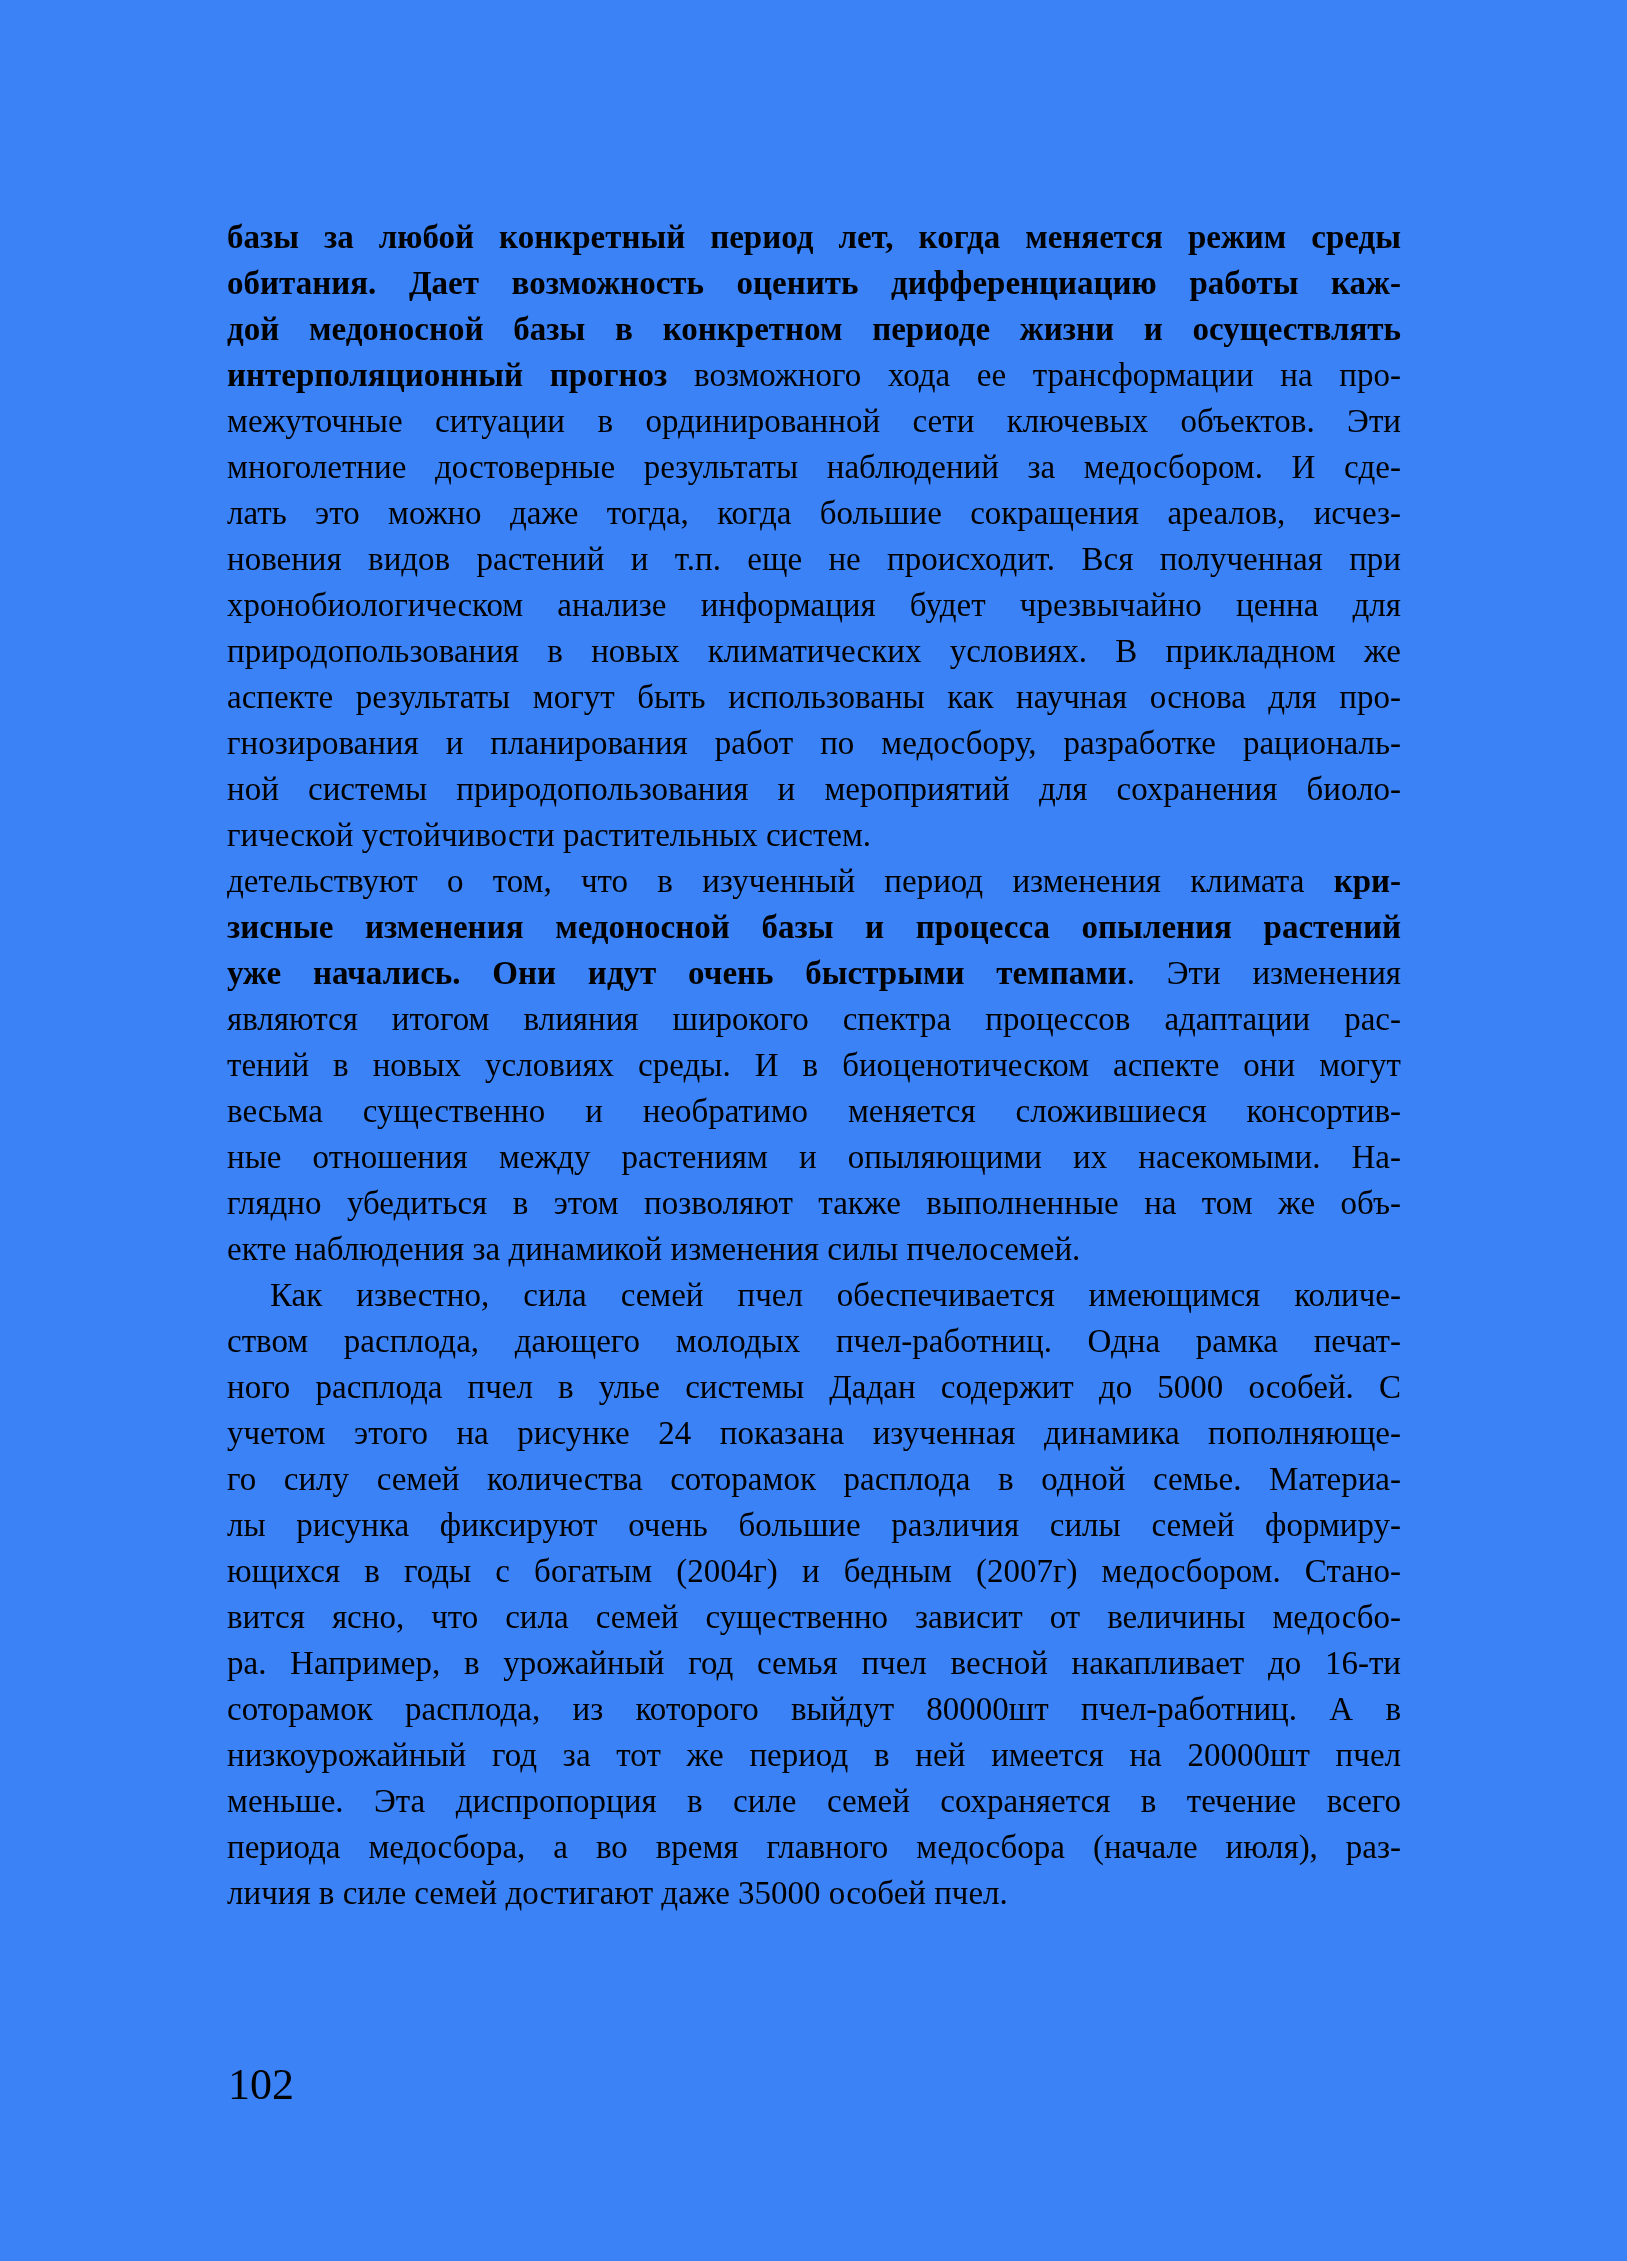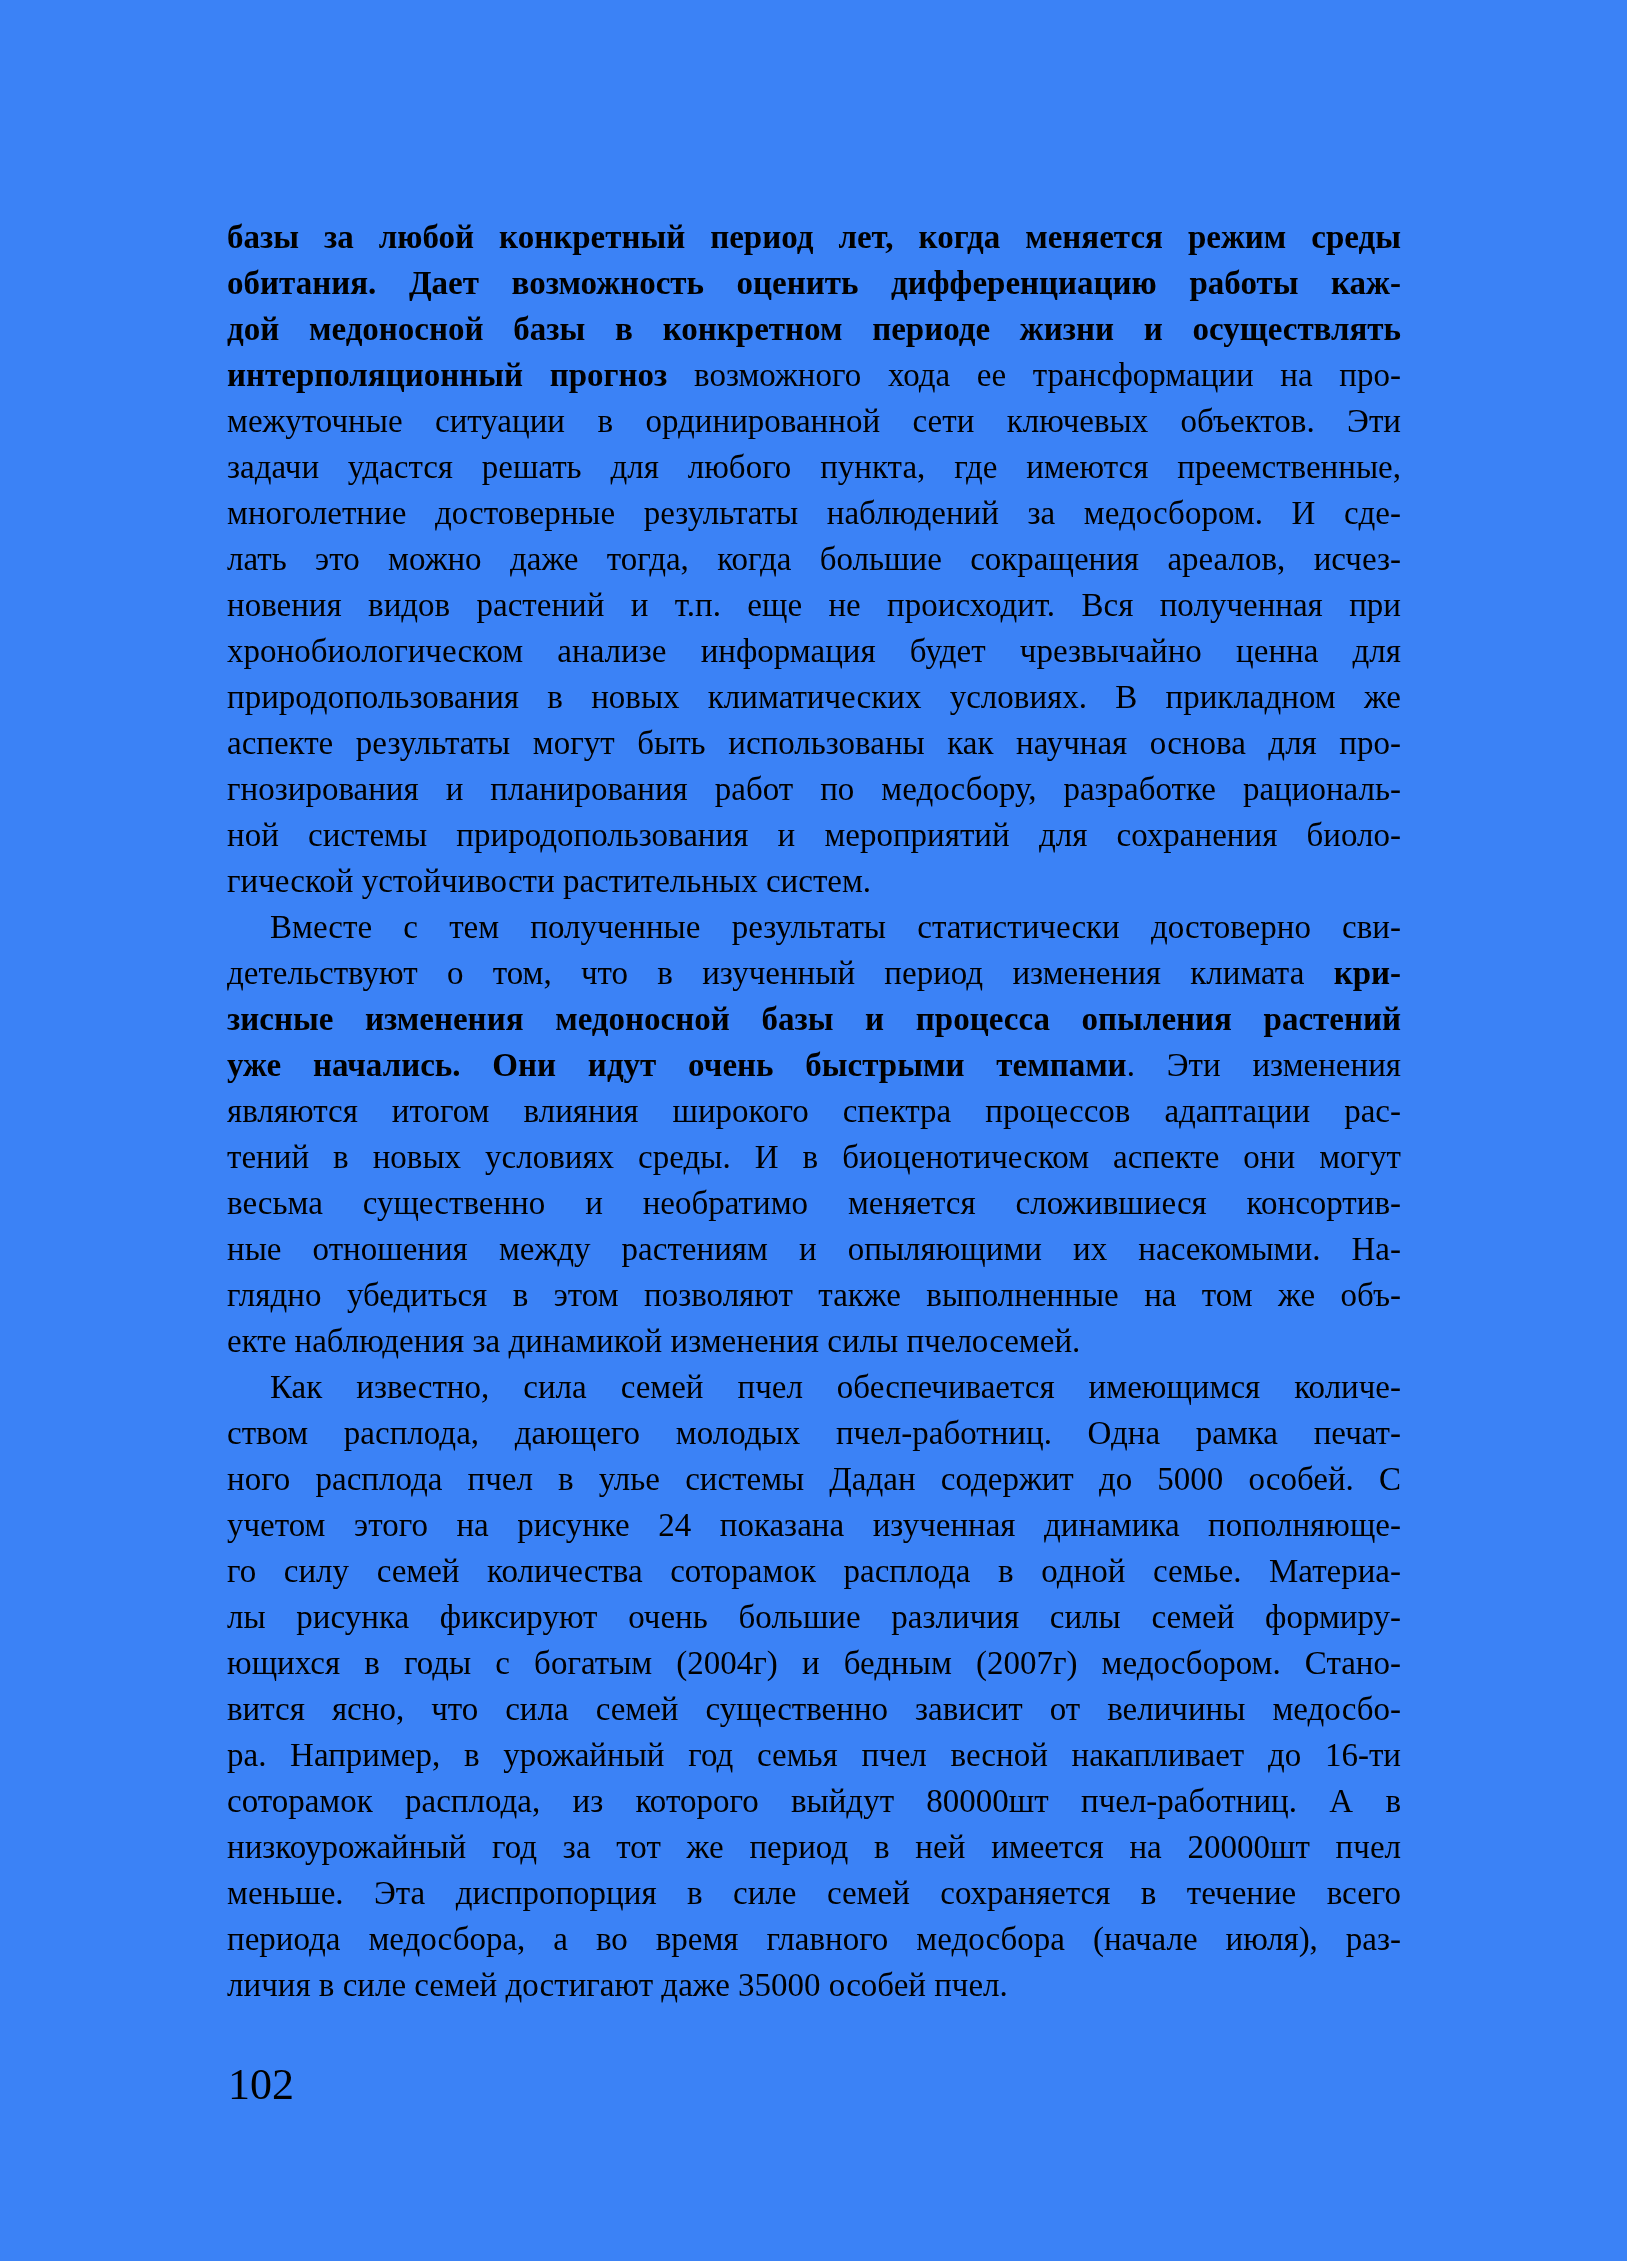--- a/index.html
+++ b/index.html
@@ -61,33 +61,31 @@
 <body>
 
 <div class="page">
   <div class="text-block">
       <div class="paragraph">
         <div class="line"><span class="seg-b">базы за любой конкретный период лет, когда меняется режим среды</span></div>
         <div class="line"><span class="seg-b">обитания. Дает возможность оценить дифференциацию работы каж-</span></div>
         <div class="line"><span class="seg-b">дой медоносной базы в конкретном периоде жизни и осуществлять</span></div>
         <div class="line"><span class="seg-b">интерполяционный прогноз</span><span class="seg-r"> возможного хода ее трансформации на про-</span></div>
         <div class="line"><span class="seg-r">межуточные ситуации в ординированной сети ключевых объектов. Эти</span></div>
-        <div class="line"><span class="seg-r">задачи удастся решать для любого пункта, где имеются преемственные,</span></div>
         <div class="line"><span class="seg-r">многолетние достоверные результаты наблюдений за медосбором. И сде-</span></div>
         <div class="line"><span class="seg-r">лать это можно даже тогда, когда большие сокращения ареалов, исчез-</span></div>
         <div class="line"><span class="seg-r">новения видов растений и т.п. еще не происходит. Вся полученная при</span></div>
         <div class="line"><span class="seg-r">хронобиологическом анализе информация будет чрезвычайно ценна для</span></div>
         <div class="line"><span class="seg-r">природопользования в новых климатических условиях. В прикладном же</span></div>
         <div class="line"><span class="seg-r">аспекте результаты могут быть использованы как научная основа для про-</span></div>
         <div class="line"><span class="seg-r">гнозирования и планирования работ по медосбору, разработке рациональ-</span></div>
         <div class="line"><span class="seg-r">ной системы природопользования и мероприятий для сохранения биоло-</span></div>
         <div class="line last"><span class="seg-r">гической устойчивости растительных систем.</span></div>
       </div>
       <div class="paragraph">
-        <div class="line indent"><span class="seg-r">Вместе с тем полученные результаты статистически достоверно сви-</span></div>
         <div class="line"><span class="seg-r">детельствуют о том, что в изученный период изменения климата </span><span class="seg-b">кри-</span></div>
         <div class="line"><span class="seg-b">зисные изменения медоносной базы и процесса опыления растений</span></div>
         <div class="line"><span class="seg-b">уже начались. Они идут очень быстрыми темпами</span><span class="seg-r">. Эти изменения</span></div>
         <div class="line"><span class="seg-r">являются итогом влияния широкого спектра процессов адаптации рас-</span></div>
         <div class="line"><span class="seg-r">тений в новых условиях среды. И в биоценотическом аспекте они могут</span></div>
         <div class="line"><span class="seg-r">весьма существенно и необратимо меняется сложившиеся консортив-</span></div>
         <div class="line"><span class="seg-r">ные отношения между растениям и опыляющими их насекомыми. На-</span></div>
         <div class="line"><span class="seg-r">глядно убедиться в этом позволяют также выполненные на том же объ-</span></div>
         <div class="line last"><span class="seg-r">екте наблюдения за динамикой изменения силы пчелосемей.</span></div>
       </div>

